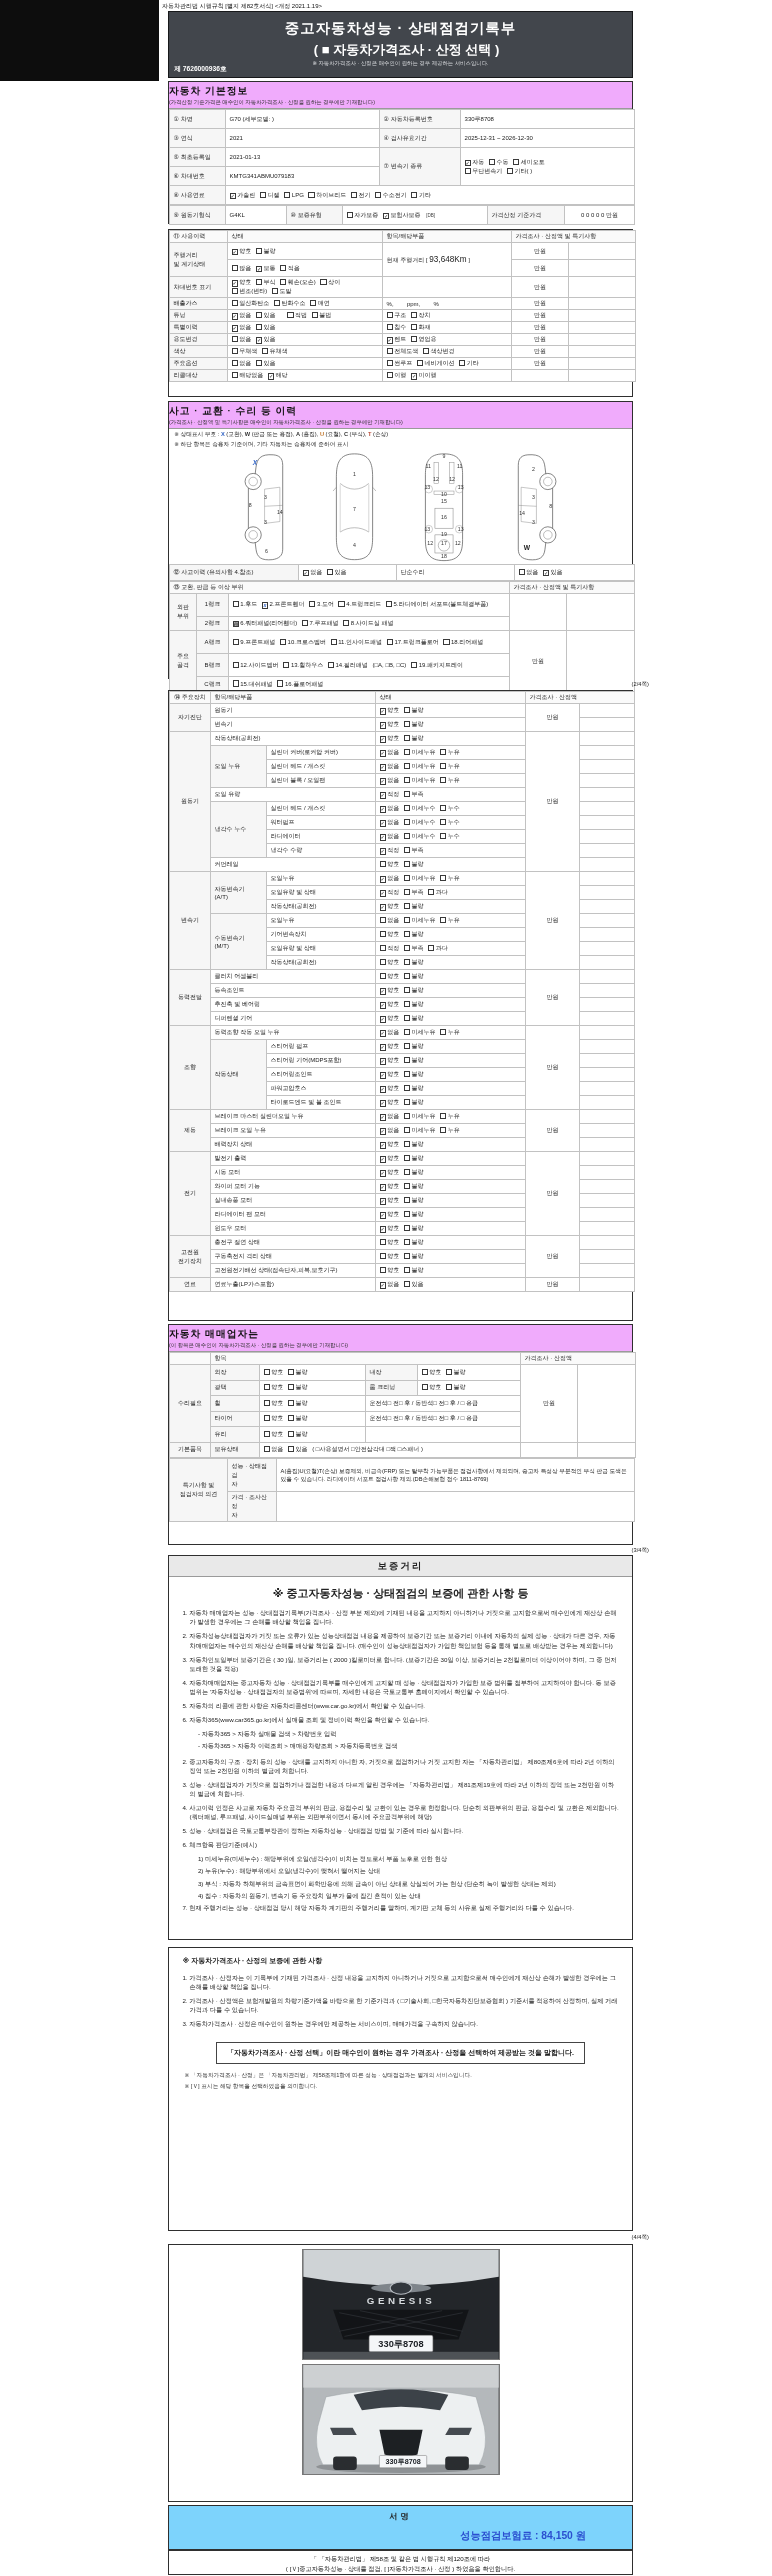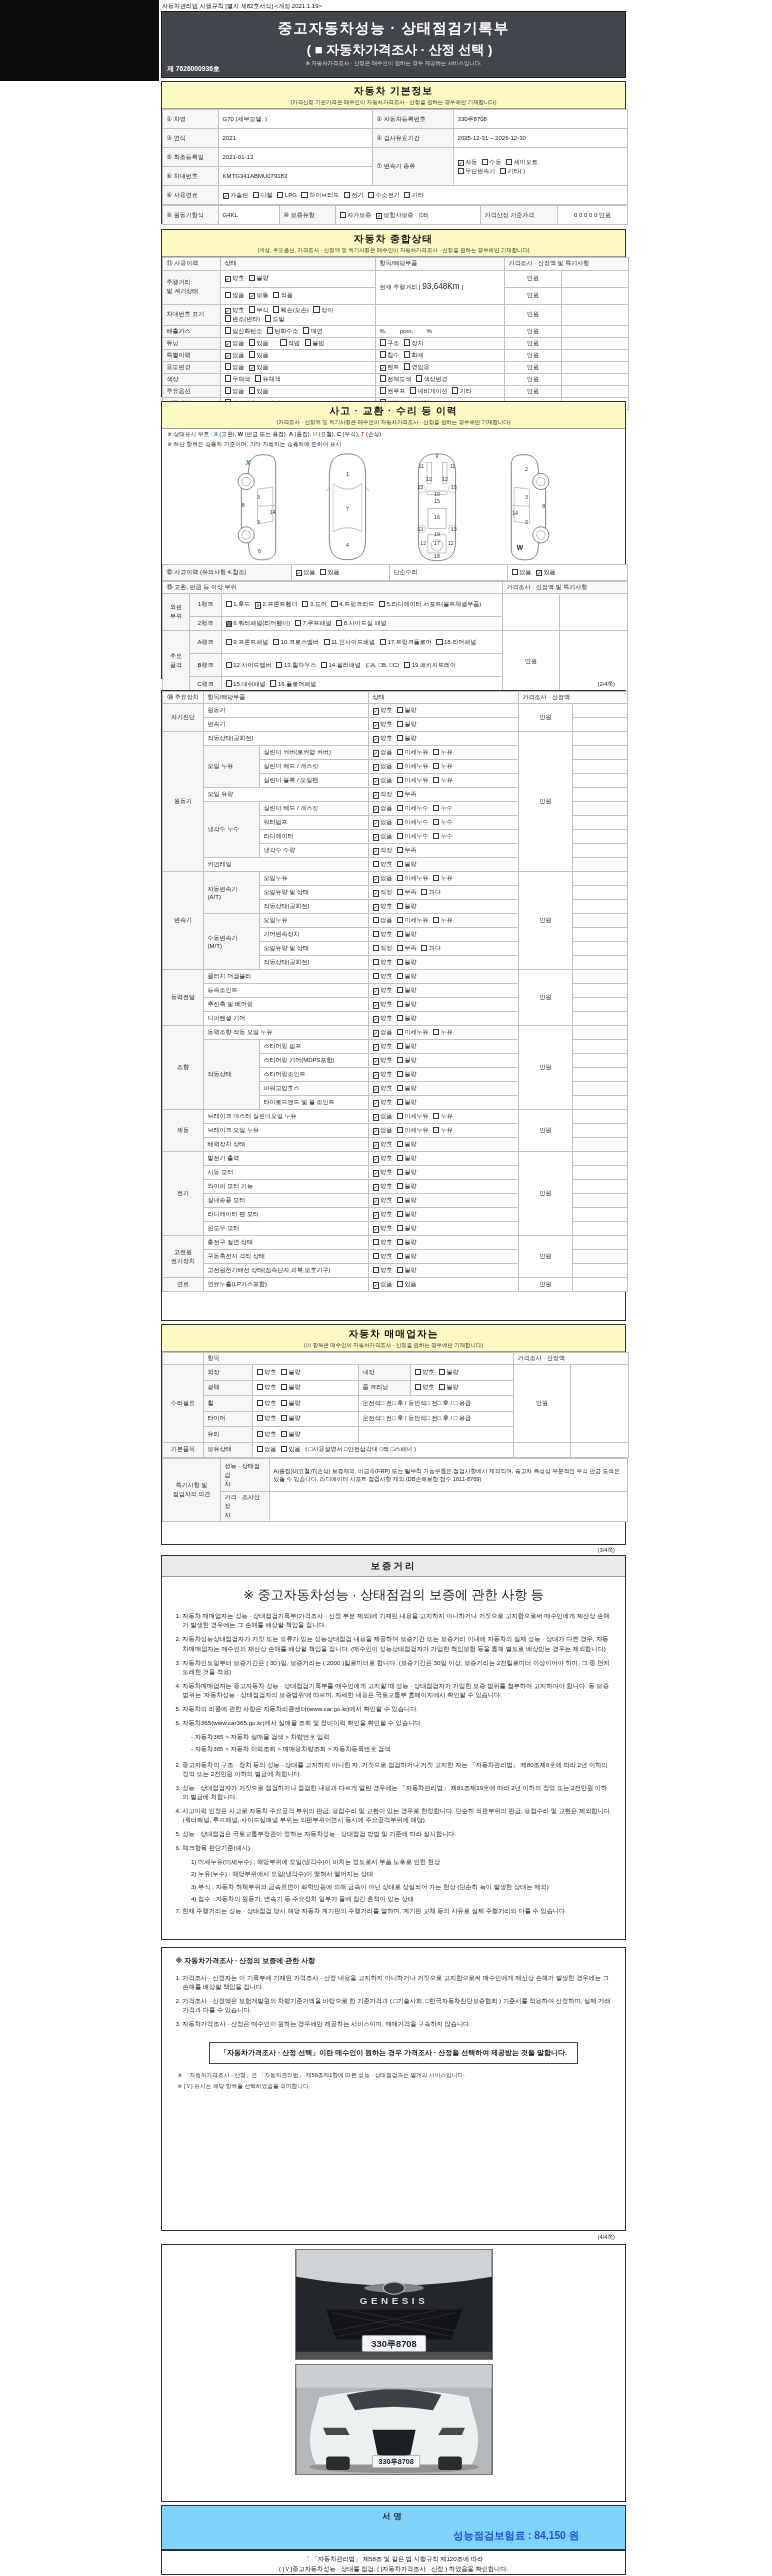--- a/index.html
+++ b/index.html
@@ -1,31 +1,31 @@
 <!DOCTYPE html>
 <html style="font-size:8.2px"><head>
 <meta charset="utf-8">
 <style>
   html,body{margin:0;padding:0;background:#fff;}
   .canvas{position:relative;width:773px;height:2576px;background:#ffffff;
           font-family:"Liberation Sans","DejaVu Sans",sans-serif;color:#222;overflow:hidden;}
   .black-corner{position:absolute;left:0;top:0;width:159px;height:81px;background:#0d0d0d;}
   .top-note{position:absolute;left:162px;top:2.1px;font-size:6px;color:#111;}
-  .doc{position:absolute;left:161px;top:0;width:455px;height:2576px;}
+  .doc{position:absolute;left:168px;top:0;width:455px;height:2576px;padding-left:27px;}
   .box{position:absolute;left:0;width:465px;box-sizing:border-box;background:#fff;border:1px solid #2f2f2f;}
   .pagemark{position:absolute;right:1px;font-size:5.7px;color:#222;}
 
   
   #hdr{top:11.3px;height:67px;background:#42464c;border-color:#17181a;color:#fff;}
   .hdr-title{text-align:center;margin-top:7.2px;font-size:14.4px;font-weight:bold;letter-spacing:1px;}
   .hdr-sub{text-align:center;font-size:13px;font-weight:bold;margin-top:2.1px;margin-left:12px;}
   .hdr-note{text-align:center;font-size:5.4px;color:#d9dbde;margin-top:1.5px;}
   .hdr-no{position:absolute;left:5.2px;bottom:3.1px;font-size:6.7px;font-weight:bold;}
 
-  .gray-head{background:#fef9c3;border-bottom:0.5px solid #9a9a9a;text-align:center;padding:3.1px 0 2.1px;}
+  .gray-head{background:#f0abfc;border-bottom:0.5px solid #9a9a9a;padding:3.1px 0 2.1px;}
   .gray-head .t{font-size:9.8px;font-weight:bold;letter-spacing:1px;color:#111;}
   .gray-head .n{font-size:5.4px;color:#333;margin-top:1px;}
 
   table{border-collapse:collapse;width:100%;table-layout:fixed;}
   td,th{border:0.5px solid #c2c2c2;font-size:6px;padding:1px 3.6px;vertical-align:middle;
         background:#fff;overflow:hidden;text-align:left;font-weight:normal;}
   td.lbl{background:#f6f6f6;white-space:pre-line;}
   td.ctr{text-align:center;}
   td.hd{background:#fafafa;}
   td.price{text-align:center;}
@@ -68,21 +68,21 @@
   .final-band{background:#e9e9e9;border-top:0.5px solid #9a9a9a;border-bottom:0.5px solid #9a9a9a;
               text-align:center;padding:2.6px 0 2.1px;}
   .final-band .fl{font-size:8.2px;font-weight:bold;display:inline-block;margin-right:7.2px;}
   .final-band .fa{display:inline-block;border:0.5px solid #888;background:#f4f4f4;
                   padding:1px 9.3px;font-size:7.2px;color:#555;letter-spacing:1px;}
   .final-band .fn{font-size:5.2px;color:#333;margin-top:1.5px;}
 
   .notice-head{background:#e9e9e9;border-bottom:0.5px solid #9a9a9a;text-align:center;
                font-size:9.3px;font-weight:bold;letter-spacing:2.1px;padding:3.6px 0;}
   .notice-body{padding:6.2px 13.4px;font-size:6.2px;line-height:1.5;}
-  .notice-body .stitle{text-align:center;font-size:13px;font-weight:normal;margin:2.1px 0 6.2px;}
+  .notice-body .stitle{text-align:center;font-size:11px;font-weight:bold;margin:2.1px 0 6.2px;}
   .notice-body .itm{margin:0 0 4.6px 7.2px;text-indent:-7.2px;}
   .notice-body .sub{margin:0 0 3.1px 15.5px;}
   .pn-title{font-size:7px;font-weight:bold;margin:2.1px 0 6.2px;}
   .pn-boxline{text-align:center;margin:13.4px 0 7.2px;}
   .pn-frame{display:inline-block;border:0.8px solid #444;padding:4.6px 10.3px;font-size:7px;font-weight:bold;}
   .pn-foot{font-size:5.7px;color:#333;margin:2.1px 0 0 2.1px;}
 
   .photos-head{background:#e9e9e9;border-bottom:0.5px solid #9a9a9a;text-align:center;
                font-size:8.8px;font-weight:bold;letter-spacing:1.5px;padding:3.6px 0;}
   .photo{display:block;margin:4.1px auto 0;width:196px;height:109px;border:0.5px solid #777;background:#222;}
@@ -164,24 +164,20 @@
    <td class="lbl">⑩ 보증유형</td>
    <td><span class="opt"><span class="cb"></span><span>자가보증</span></span><span class="opt"><span class="cb">✓</span><span>보험사보증</span></span><span class="tag">[DB]</span></td>
    <td class="lbl">가격산정 기준가격</td>
               <td class="price">0 0 0 0 0 만원</td>
             </tr>
           </tbody>
         </table>
     </div>
 
     <div class="box" id="sec-overall">
-      <div class="gray-head">
-        <div class="t">자동차 종합상태</div>
-        <div class="n">(색상, 주요옵션, 가격조사 · 산정액 및 특기사항은 매수인이 자동차가격조사 · 산정을 원하는 경우에만 기재합니다)</div>
-      </div>
       <table id="overall-table">
  <colgroup>
             <col style="width:58px">
             <col style="width:155px">
             <col style="width:129px">
             <col style="width:57px">
             <col style="width:67px">
           </colgroup>
  <tbody>
             <tr style="height:12.4px">

